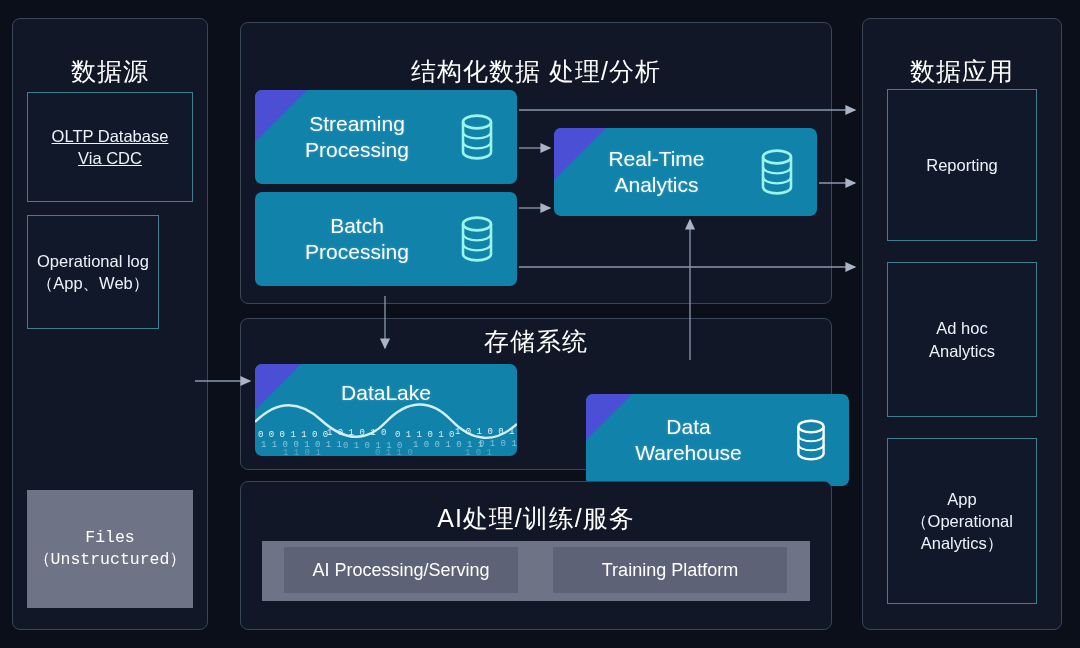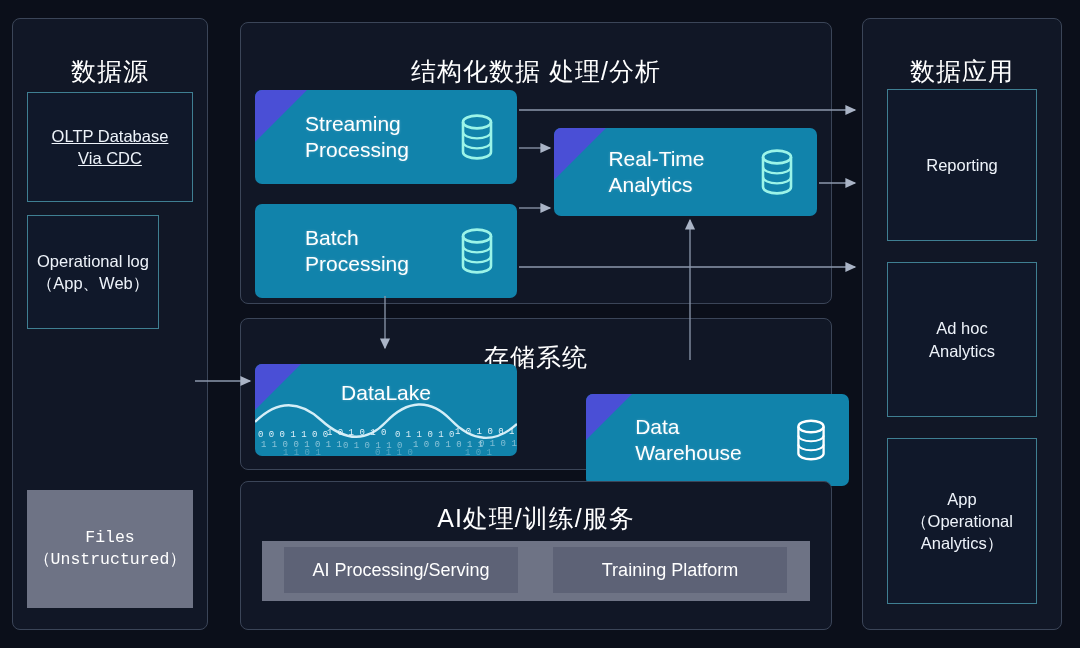--- a/index.html
+++ b/index.html
@@ -20,21 +20,21 @@
         font-size:16.5px;line-height:1.35;color:#eef3fa;padding:4px;}
   .gbox{position:absolute;box-sizing:border-box;background:#6e7385;border:none;
         display:flex;align-items:center;justify-content:center;text-align:center;
         font-size:16.5px;line-height:1.35;color:#ffffff;padding:4px;}
 
   
   .card{position:absolute;box-sizing:border-box;background:#1183ab;border-radius:7px;overflow:hidden;}
   .card .corner{position:absolute;left:0;top:0;width:0;height:0;border-style:solid;
                 border-width:52px 52px 0 0;border-color:#4a4fd6 transparent transparent transparent;}
   .card .ctext{position:absolute;inset:0;display:flex;flex-direction:column;align-items:center;
-               justify-content:center;font-size:21px;line-height:1.25;color:#ffffff;
+               justify-content:center;text-align:center;font-size:21px;line-height:1.25;color:#ffffff;
                text-shadow:0 0 3px rgba(255,255,255,.25);}
   .card .ctext.shiftleft{padding-right:58px;}
   .dbicon{position:absolute;right:20px;top:50%;transform:translateY(-50%);}
 
   
   .aiband{position:absolute;background:#6e7385;box-sizing:border-box;}
   .aichip{position:absolute;background:#5d6276;box-sizing:border-box;display:flex;align-items:center;
           justify-content:center;font-size:18px;color:#ffffff;}
 
   
@@ -75,21 +75,21 @@
     <div class="ctext shiftleft" style="white-space:pre-line;">Streaming
 Processing</div>
     <svg class="dbicon" width="40" height="48" viewBox="0 0 40 48">
       <ellipse cx="20" cy="9" rx="14" ry="6.4" fill="none" stroke="#9bf4e8" stroke-width="2.6"></ellipse>
       <path d="M6 9 V39 a14 6.4 0 0 0 28 0 V9" fill="none" stroke="#9bf4e8" stroke-width="2.6"></path>
       <path d="M6 19 a14 6.4 0 0 0 28 0" fill="none" stroke="#9bf4e8" stroke-width="2.2"></path>
       <path d="M6 29 a14 6.4 0 0 0 28 0" fill="none" stroke="#9bf4e8" stroke-width="2.2"></path>
     </svg>
   </div>
 
-  <div class="card" style="left:255px;top:204px;width:262px;height:94px;">
+  <div class="card" style="left:255px;top:192px;width:262px;height:94px;">
     <div class="ctext shiftleft" style="white-space:pre-line;">Batch
 Processing</div>
     <svg class="dbicon" width="40" height="48" viewBox="0 0 40 48">
       <ellipse cx="20" cy="9" rx="14" ry="6.4" fill="none" stroke="#9bf4e8" stroke-width="2.6"></ellipse>
       <path d="M6 9 V39 a14 6.4 0 0 0 28 0 V9" fill="none" stroke="#9bf4e8" stroke-width="2.6"></path>
       <path d="M6 19 a14 6.4 0 0 0 28 0" fill="none" stroke="#9bf4e8" stroke-width="2.2"></path>
       <path d="M6 29 a14 6.4 0 0 0 28 0" fill="none" stroke="#9bf4e8" stroke-width="2.2"></path>
     </svg>
   </div>
 
@@ -99,21 +99,21 @@
 Analytics</div>
     <svg class="dbicon" width="40" height="48" viewBox="0 0 40 48">
       <ellipse cx="20" cy="9" rx="14" ry="6.4" fill="none" stroke="#9bf4e8" stroke-width="2.6"></ellipse>
       <path d="M6 9 V39 a14 6.4 0 0 0 28 0 V9" fill="none" stroke="#9bf4e8" stroke-width="2.6"></path>
       <path d="M6 19 a14 6.4 0 0 0 28 0" fill="none" stroke="#9bf4e8" stroke-width="2.2"></path>
       <path d="M6 29 a14 6.4 0 0 0 28 0" fill="none" stroke="#9bf4e8" stroke-width="2.2"></path>
     </svg>
   </div>
 
   <div class="panel" style="left:240px;top:318px;width:592px;height:152px;">
-    <div class="panel-title" style="top:22px;">存储系统</div>
+    <div class="panel-title" style="top:6px;">存储系统</div>
   </div>
 
   <div class="card" style="left:255px;top:364px;width:262px;height:92px;">
     <div class="corner" style="border-width:46px 46px 0 0;"></div>
     <svg class="lake-art" viewBox="0 0 262 64" preserveAspectRatio="none">
       <path d="M0 30 C 22 8, 44 8, 66 28 S 110 52, 131 30 S 175 6, 196 28 S 240 52, 262 32" fill="none" stroke="#dff3fb" stroke-width="2.4" opacity=".95"></path>
       <g fill="#eaf7fd" font-family="'Liberation Mono','DejaVu Sans Mono',monospace" font-size="9">
         <text x="3" y="45" opacity=".95">0 0 0 1 1 0 0</text>
         <text x="72" y="43" opacity=".95">1 0 1 0 1 0</text>
         <text x="140" y="45" opacity=".9">0 1 1 0 1 0</text>

